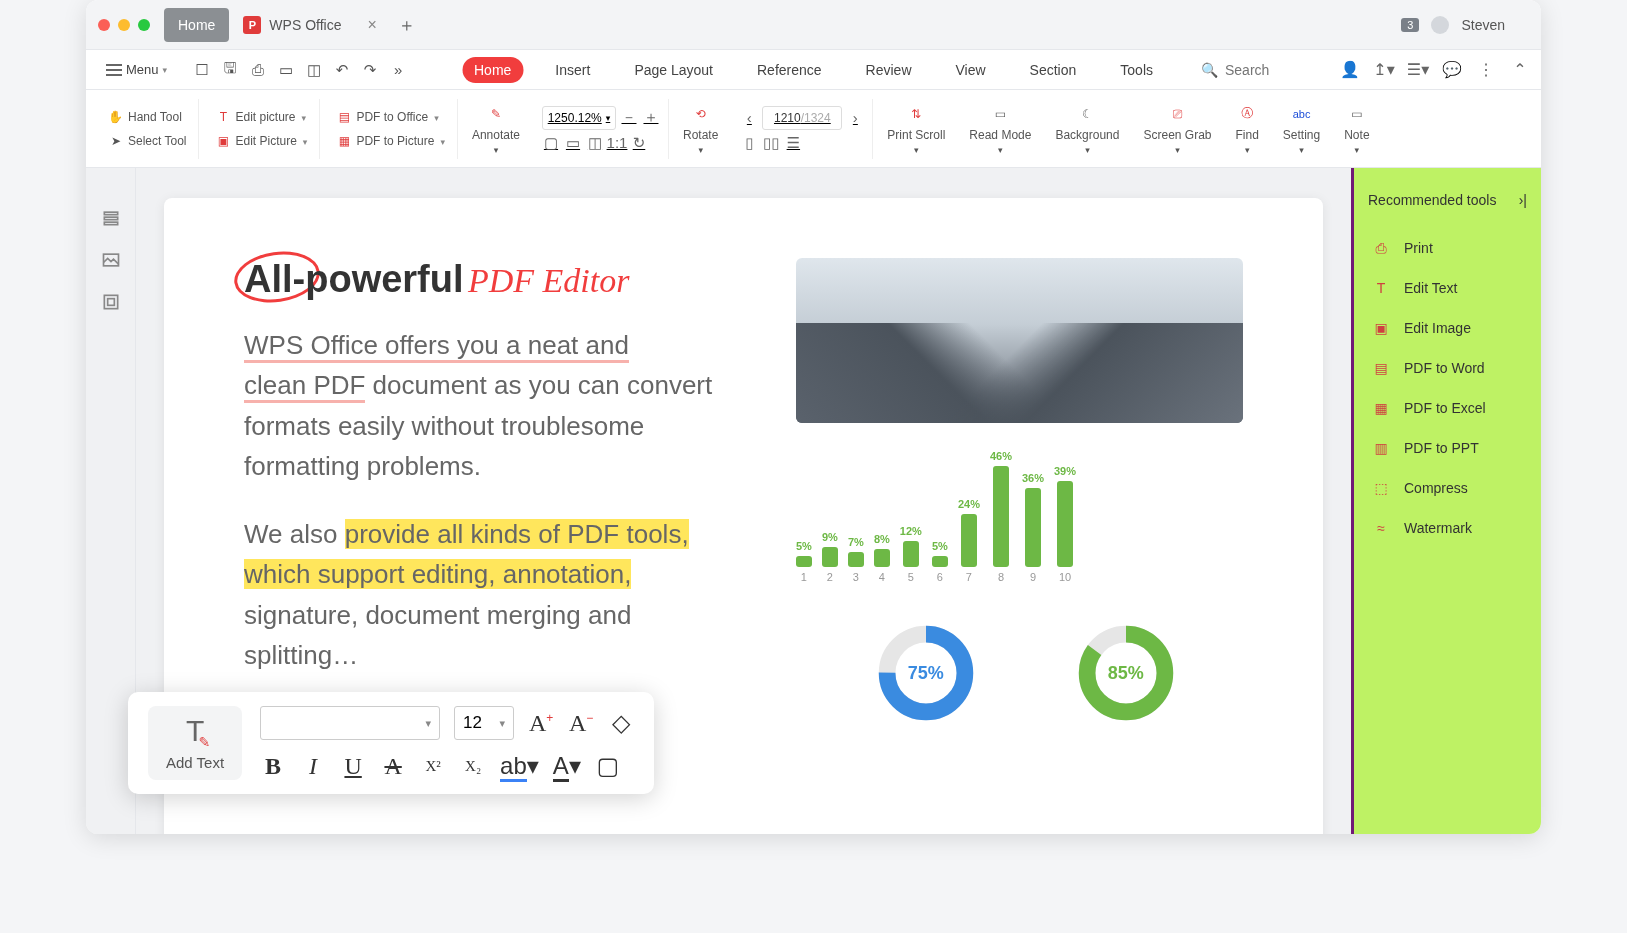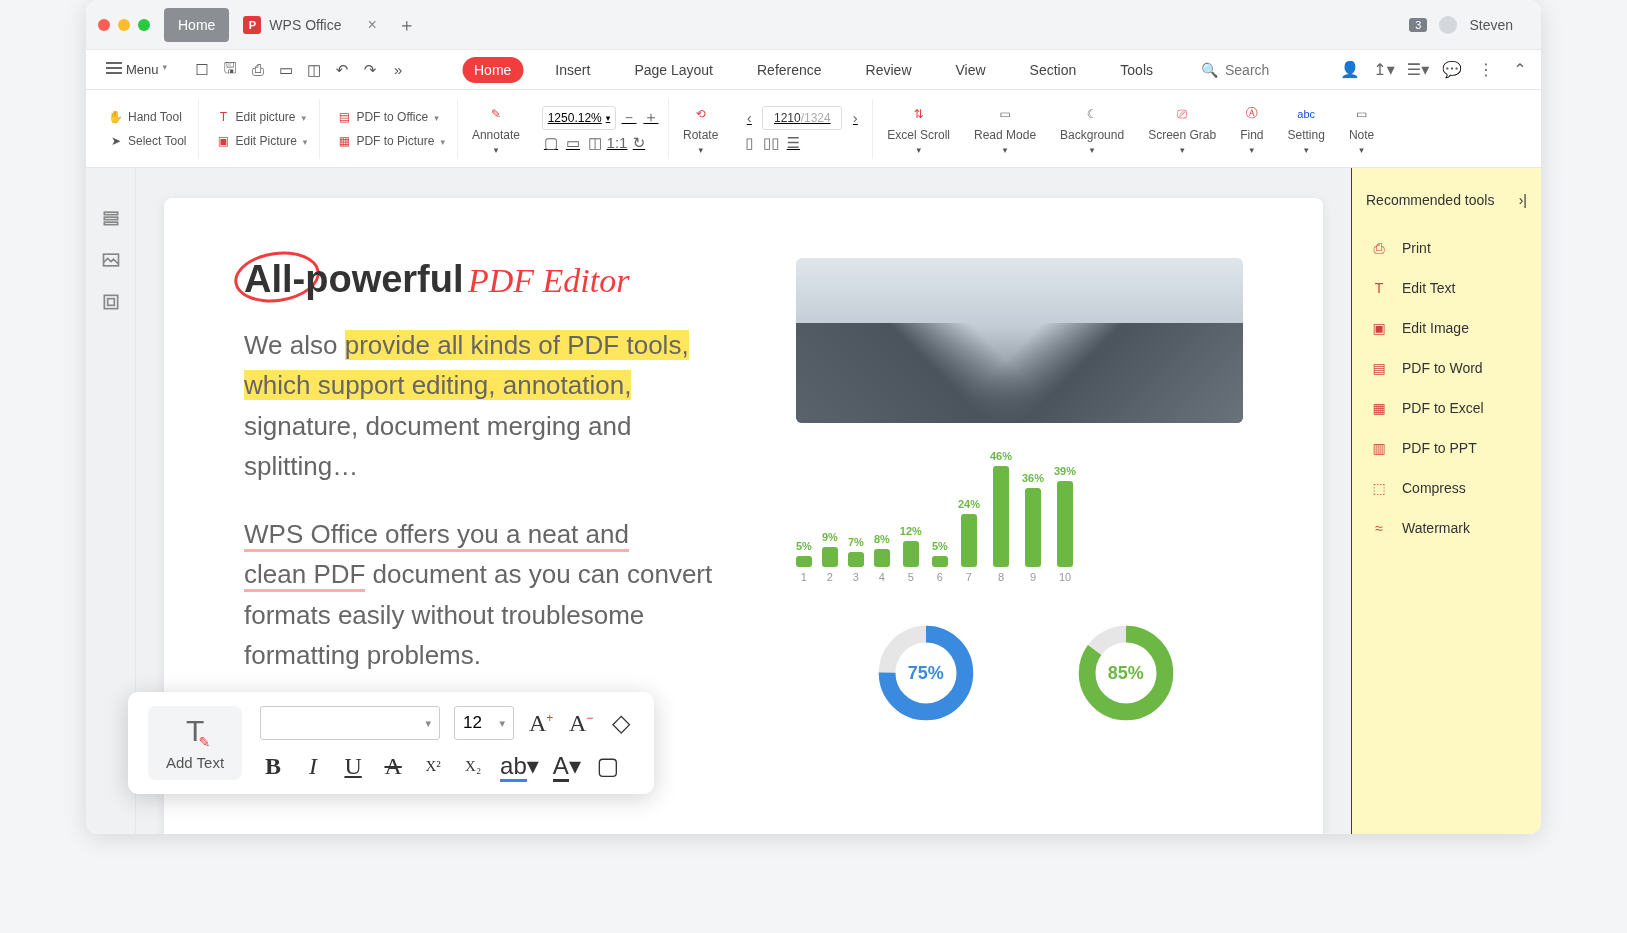--- a/index.html
+++ b/index.html
@@ -13,25 +13,25 @@
 .dot { width: 12px; height: 12px; border-radius: 50%; }
 .dot.r{background:#fb5f57}.dot.y{background:#fdbc2e}.dot.g{background:#28c93f}
 .tab { display:flex; align-items:center; height: 34px; padding: 0 14px; font-size: 14px; color:#555; gap:8px; }
 .tab.active { background:#8b8f93; color:#fff; border-radius:4px; }
 .tab .icon { width:18px; height:18px; background:#e03b3b; border-radius:3px; display:flex; align-items:center; justify-content:center; color:#fff; font-size:11px; font-weight:bold; }
 .tab .close { color:#888; margin-left:18px; font-size:16px; }
 .newtab { width:24px; text-align:center; font-size:18px; color:#666; margin-left:4px; }
 .titlebar-right { margin-left:auto; display:flex; align-items:center; gap:12px; }
 .badge3 { background:#7a8088; color:#fff; font-size:11px; padding:1px 6px; border-radius:3px; }
 .avatar { width:18px; height:18px; background:#d4d7dc; border-radius:50%; }
-.username { font-size:14px; color:#555; margin-right:16px; }
+.username { font-size:14px; color:#555; margin-right:24px; }
 
 
 .menubar { height: 40px; display:flex; align-items:center; padding: 0 12px; border-bottom: 1px solid #e5e7eb; gap:6px; }
-.menu-btn { display:flex; gap:4px; padding:4px 8px; font-size:13px; color:#444; }
+.menu-btn { display:flex; align-items:center; gap:4px; padding:4px 8px; font-size:13px; color:#444; }
 .hamburger { width:16px; height:12px; border-top:2px solid #666; border-bottom:2px solid #666; position:relative; }
 .hamburger:before{content:"";position:absolute;top:3px;left:0;right:0;height:2px;background:#666;}
 .quick-icons { display:flex; gap:10px; margin-left:12px; }
 .qicon { width:18px; height:18px; display:flex; align-items:center; justify-content:center; color:#555; font-size:15px; }
 .tabs-center { position:absolute; left:50%; transform:translateX(-50%); display:flex; gap:20px; align-items:center; }
 .ribbon-tab { font-size:14px; color:#444; padding:5px 12px; }
 .ribbon-tab.active { background:#f13d3d; color:#fff; border-radius:14px; }
 .menubar-right { margin-left:auto; display:flex; align-items:center; gap:16px; }
 .search-box { display:flex; align-items:center; gap:6px; color:#999; font-size:14px; }
 .search-input { border:none; outline:none; font-size:14px; width:100px; background:transparent; }
@@ -80,21 +80,21 @@
 .bar-col { display:flex; flex-direction:column; align-items:center; gap:4px; }
 .bar-val { font-size:11px; color:#6db845; font-weight:700; }
 .bar { width:16px; background:#6db845; border-radius:3px; }
 .bar-idx { font-size:11px; color:#999; }
 
 .donuts { display:flex; gap:100px; margin-top:20px; margin-left:80px; }
 .donut { position:relative; width:100px; height:100px; }
 .donut-label { position:absolute; inset:0; display:flex; align-items:center; justify-content:center; font-size:18px; font-weight:700;text-align:center; }
 
 
-.right-panel { width:190px; background:#fef9c3; border-left:1px solid #701a75; padding:24px 14px; }
+.right-panel { width:190px; background:#bef264; border-left:3px solid #701a75; padding:24px 14px; }
 .rp-header { display:flex; justify-content:space-between; align-items:center; font-size:14px; color:#333; font-weight:500; margin-bottom:20px; }
 .rp-item { display:flex; align-items:center; gap:14px; padding:11px 4px; font-size:14px; color:#333; }
 .rp-item .rp-icon { width:18px; height:18px; color:#cf4040; display:flex; align-items:center; justify-content:center; }
 
 
 .editbar { position:absolute; left:42px; bottom:40px; background:#fff; border-radius:10px; box-shadow:0 4px 24px rgba(0,0,0,0.18); padding:14px 20px; display:flex; gap:18px; }
 .addtext { display:flex; flex-direction:column; align-items:center; background:#f3f4f5; border-radius:8px; padding:8px 18px; gap:6px; }
 .addtext-icon { font-size:30px; color:#666; position:relative; }
 .addtext-icon:after { content:"✎"; position:absolute; right:-6px; bottom:-2px; font-size:14px; color:#e03b3b; }
 .addtext-lbl { font-size:15px; color:#555; }
@@ -244,21 +244,21 @@
         <span class="sicon">›</span>
       </div>
       <div class="tool-row">
         <span class="sicon">▯</span>
         <span class="sicon">▯▯</span>
         <span class="sicon">☰</span>
       </div>
     </div>
     <div class="vert-tool">
         <span class="vicon" style="color:#e03b3b">⇅</span>
-        <span>Excel Scroll</span>
+        <span>Print Scroll</span>
         <span style="font-size:9px">▾</span>
       </div>
     <div class="vert-tool">
         <span class="vicon">▭</span>
         <span>Read Mode</span>
         <span style="font-size:9px">▾</span>
       </div>
     <div class="vert-tool">
         <span class="vicon">☾</span>
         <span>Background</span>
@@ -305,25 +305,25 @@
 
     <div class="doc-area">
       <div class="page">
         <div class="col-left">
           <div class="title-line">
             <div class="oval"></div>
             <span class="title-all">All-powerful</span>
             <span class="title-pdf">PDF Editor</span>
           </div>
           <p class="para">
-            <span>We also </span><span class="hl">provide all kinds of PDF tools, which support editing, annotation,</span><span> signature, document merging and splitting…</span>
+            <span class="ul1">WPS Office offers you a neat and</span><br>
+            <span class="ul1">clean PDF</span><span> document as you can convert formats easily without troublesome formatting problems.</span>
           </p>
           <p class="para">
-            <span class="ul1">WPS Office offers you a neat and</span><br>
-            <span class="ul1">clean PDF</span><span> document as you can convert formats easily without troublesome formatting problems.</span>
+            <span>We also </span><span class="hl">provide all kinds of PDF tools, which support editing, annotation,</span><span> signature, document merging and splitting…</span>
           </p>
         </div>
         <div class="col-right">
           <div class="mountain">
               <div class="mtn-peak"></div>
             </div>
           <div class="bar-row">
             <div class="bars" id="bars">
                 <div class="bar-col">
                   <div class="bar-val">5%</div>

